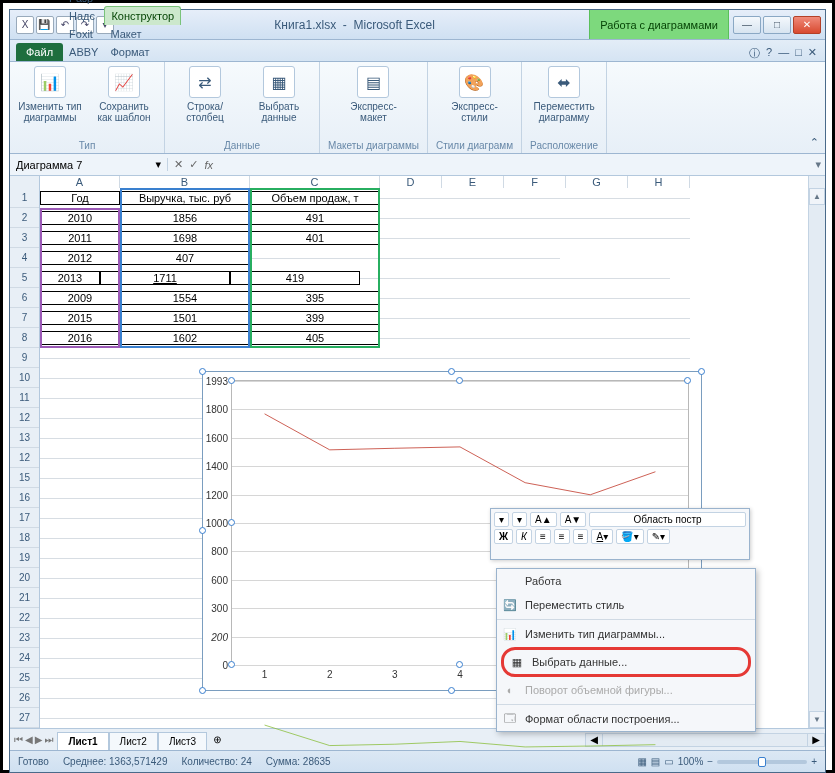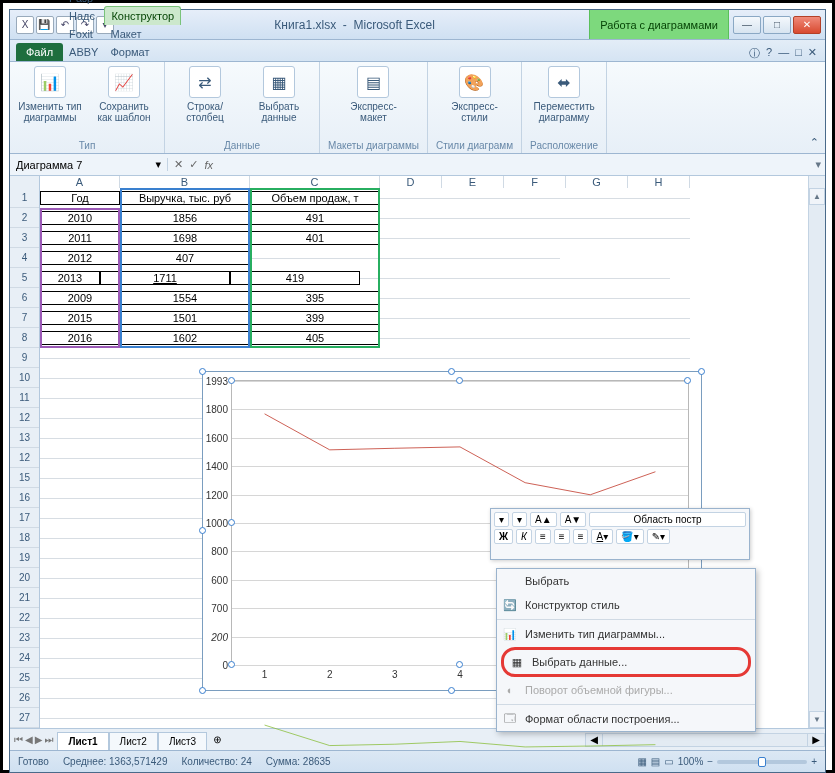--- a/index.html
+++ b/index.html
@@ -517,21 +517,21 @@
           <div class="handle" style="left:50%;top:-4px;margin-left:-4px;"></div>
           <div class="handle" style="left:50%;bottom:-4px;margin-left:-4px;"></div>
           <div class="handle" style="left:-4px;top:50%;margin-top:-4px;"></div>
           <div class="handle" style="right:-4px;top:50%;margin-top:-4px;"></div>
           <div class="plot" id="plot">
                 <div class="glineh" style="top: 100%;"></div>
                 <div class="ylabel" style="top: 100%;">0</div>
                 <div class="glineh" style="top: 90%;"></div>
                 <div class="ylabel" style="top: 90%; font-style: italic;">200</div>
                 <div class="glineh" style="top: 80%;"></div>
-                <div class="ylabel" style="top: 80%;">700</div>
+                <div class="ylabel" style="top: 80%;">300</div>
                 <div class="glineh" style="top: 70%;"></div>
                 <div class="ylabel" style="top: 70%;">600</div>
                 <div class="glineh" style="top: 60%;"></div>
                 <div class="ylabel" style="top: 60%;">800</div>
                 <div class="glineh" style="top: 50%;"></div>
                 <div class="ylabel" style="top: 50%;">1000</div>
                 <div class="glineh" style="top: 40%;"></div>
                 <div class="ylabel" style="top: 40%;">1200</div>
                 <div class="glineh" style="top: 30%;"></div>
                 <div class="ylabel" style="top: 30%;">1400</div>
@@ -576,25 +576,25 @@
             <span class="btn">≡</span>
             <span class="btn">≡</span>
             <span class="btn">≡</span>
             <span class="btn"><u>A</u>▾</span>
             <span class="btn">🪣▾</span>
             <span class="btn">✎▾</span>
           </div>
         </div>
         <div class="ctxmenu">
           <div class="mi">
-                <span>Выбрать</span>
+                <span>Работа</span>
               </div>
           <div class="mi">
                 <span class="mico">🔄</span>
-                <span>Конструктор стиль</span>
+                <span>Переместить стиль</span>
               </div>
           <div class="sep"></div>
           <div class="mi">
                 <span class="mico">📊</span>
                 <span>Изменить тип диаграммы...</span>
               </div>
           <div class="mi highlighted">
                 <span class="mico">▦</span>
                 <span>Выбрать данные...</span>
               </div>

